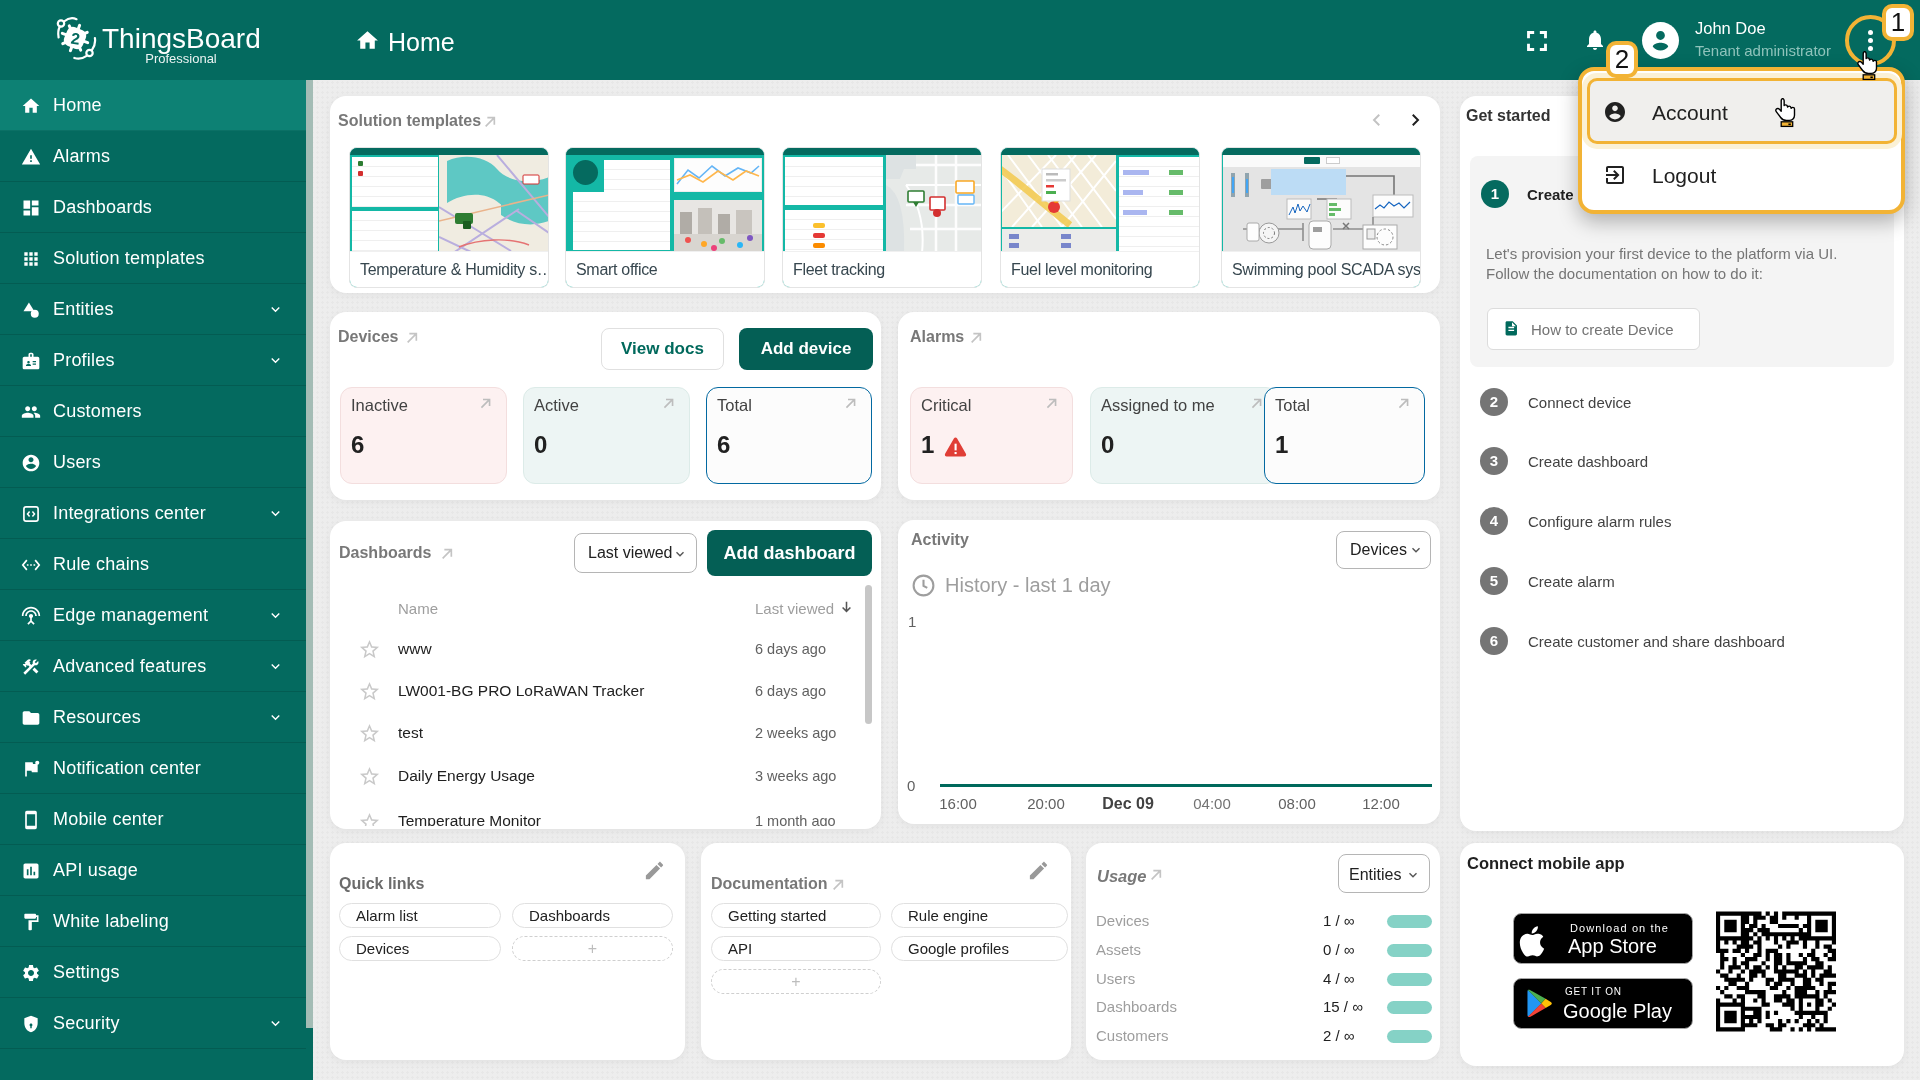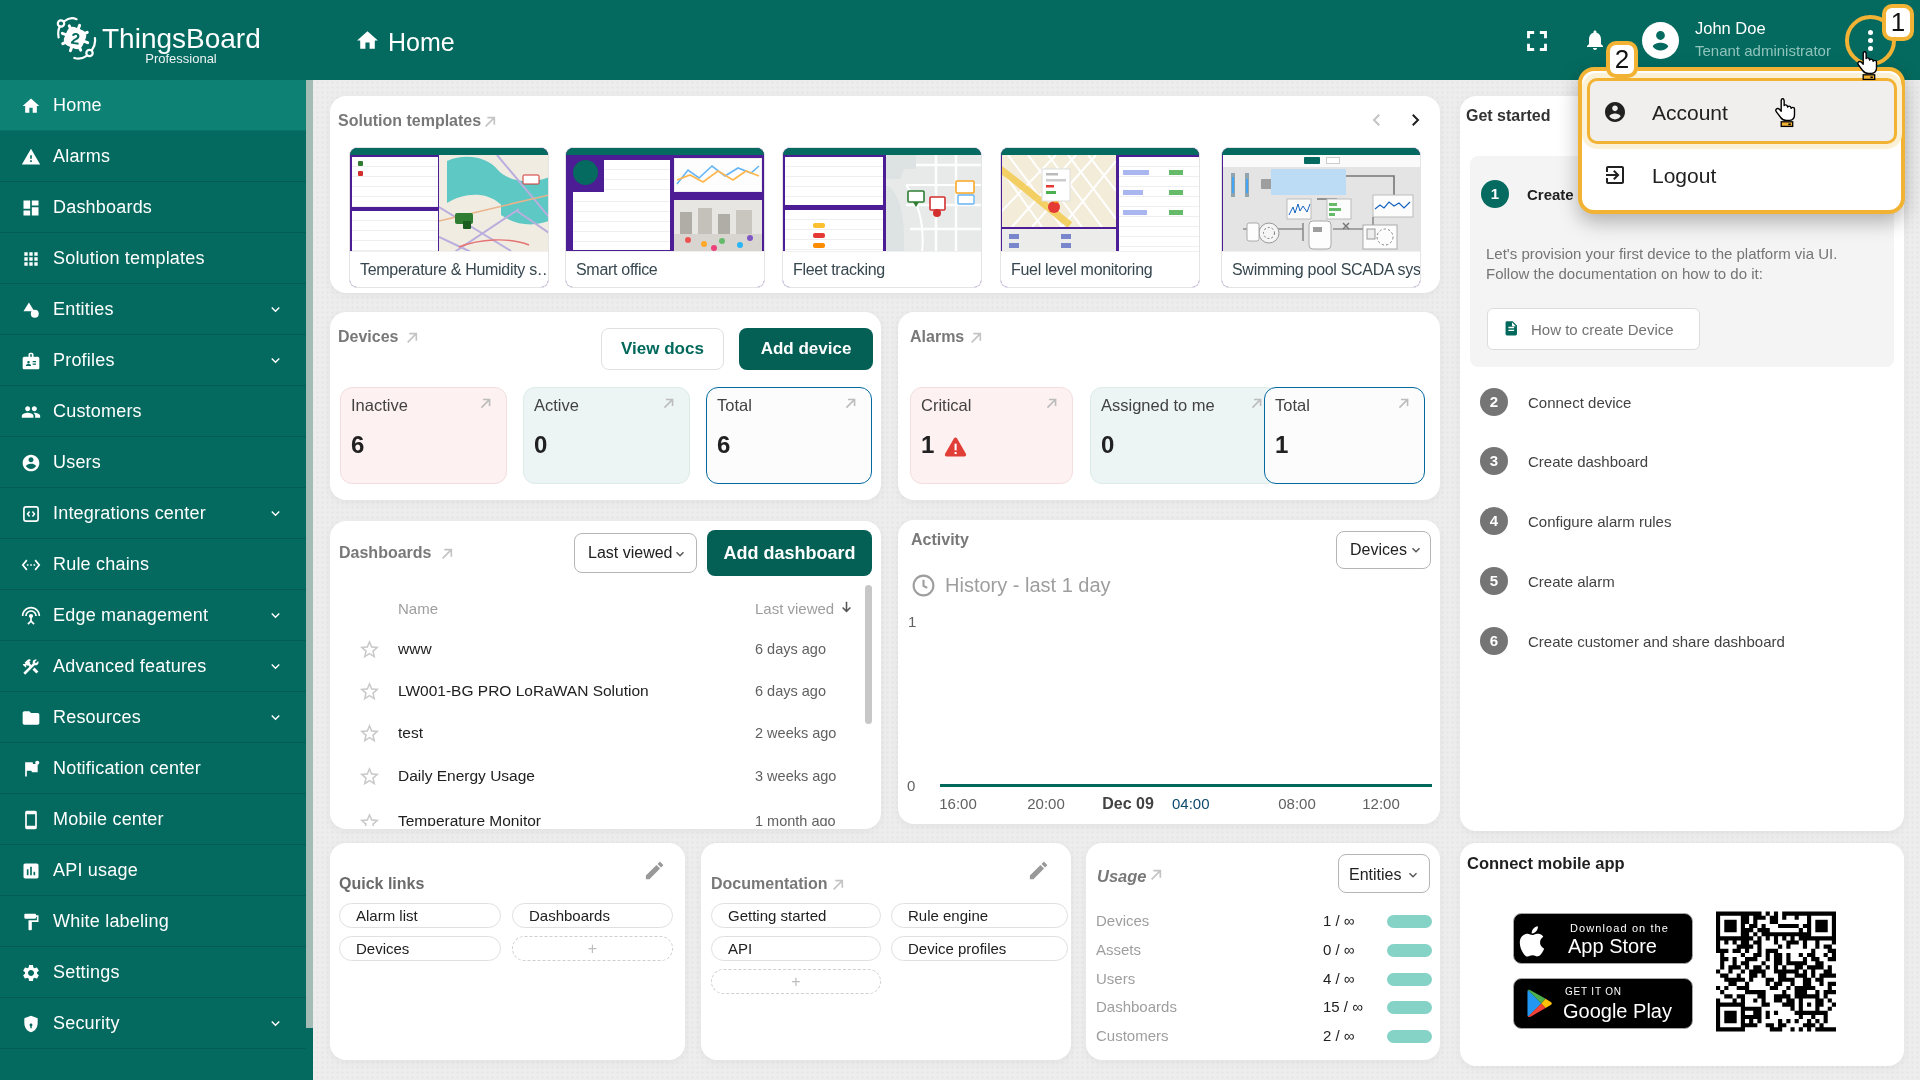--- a/index.html
+++ b/index.html
@@ -24,21 +24,21 @@
 .tile { position:absolute; border-radius:12px; }
 .tile .tlab { position:absolute; left:10px; top:8px; font-size:16.5px; color:#424242; }
 .tile .tnum { position:absolute; left:10px; top:43px; font-size:24px; font-weight:700; color:#212121; }
 .tile.pink { background:#fdf1f1; border:1px solid #f3dede; }
 .tile.teal { background:#edf5f4; border:1px solid #dcebe8; }
 .tile.plain { background:#fcfcfc; border:1px solid #0369a1; }
 .btn-teal { background:#045f55; color:#fff; font-weight:700; border-radius:8px; text-align:center; }
 .btn-white { background:#fff; color:#00695c; font-weight:700; border:1px solid #e0e0e0; border-radius:8px; text-align:center; }
 .chip { position:absolute; height:25px; border:1px solid #e0e0e0; border-radius:13px; background:#fff; font-size:15px; color:#212121; line-height:23px; padding-left:16px; }
 .chip.dashed { border:1px dashed #cfcfcf; color:#bdbdbd; text-align:center; padding-left:0; font-size:16px; }
-.thumb { position:absolute; top:147px; width:200px; height:141px; border:1px solid #e4e4e4; border-radius:8px; background:#4c1d95; overflow:hidden; }
+.thumb { position:absolute; top:147px; width:200px; height:141px; border:1px solid #e4e4e4; border-radius:8px; background:#14b8a6; overflow:hidden; }
 .thumb .bar { position:absolute; left:0; top:0; width:100%; height:7px; background:#056a5f; }
 .thumb .tlabel { position:absolute; left:0px; bottom:0; width:100%; height:36px; background:#fff; border-top:1px solid #f0f0f0; font-size:16px; letter-spacing:-0.3px; color:#37474f; line-height:36px; padding-left:10px; white-space:nowrap; overflow:hidden; }
 .gsnum { position:absolute; width:28px; height:28px; border-radius:50%; color:#fff; font-size:15px; font-weight:700; text-align:center; line-height:28px; }
 </style>
 </head>
 <body>
 
 <div id="header">
   <svg class="abs" style="left:53px; top:17px;" width="44" height="46" viewBox="0 0 44 46">
 <g fill="none" stroke="#fff" stroke-width="2.2" stroke-linecap="round">
@@ -453,21 +453,21 @@
       <path d="M12 4v13 M6.5 12 L12 17.5 17.5 12" stroke="#555" stroke-width="2.2" fill="none"></path>
     </svg>
 <svg class="abs" style="left:358px; top:638px;" width="23" height="23" viewBox="0 0 24 24">
       <path fill="#c9c9c9" d="M22 9.24l-7.19-.62L12 2 9.19 8.63 2 9.24l5.46 4.73L5.82 21 12 17.27 18.18 21l-1.63-7.03L22 9.24zM12 15.4l-3.76 2.27 1-4.28-3.32-2.88 4.38-.38L12 6.1l1.71 4.04 4.38.38-3.32 2.88 1 4.28L12 15.4z"></path>
     </svg>
 <div class="abs" style="left:398px; top:640px; font-size:15.5px; color:#212121;">www</div>
 <div class="abs" style="left:755px; top:641px; font-size:14.5px; color:#616161;">6 days ago</div>
 <svg class="abs" style="left:358px; top:680px;" width="23" height="23" viewBox="0 0 24 24">
       <path fill="#c9c9c9" d="M22 9.24l-7.19-.62L12 2 9.19 8.63 2 9.24l5.46 4.73L5.82 21 12 17.27 18.18 21l-1.63-7.03L22 9.24zM12 15.4l-3.76 2.27 1-4.28-3.32-2.88 4.38-.38L12 6.1l1.71 4.04 4.38.38-3.32 2.88 1 4.28L12 15.4z"></path>
     </svg>
-<div class="abs" style="left:398px; top:682px; font-size:15.5px; color:#212121;">LW001-BG PRO LoRaWAN Solution</div>
+<div class="abs" style="left:398px; top:682px; font-size:15.5px; color:#212121;">LW001-BG PRO LoRaWAN Tracker</div>
 <div class="abs" style="left:755px; top:683px; font-size:14.5px; color:#616161;">6 days ago</div>
 <svg class="abs" style="left:358px; top:722px;" width="23" height="23" viewBox="0 0 24 24">
       <path fill="#c9c9c9" d="M22 9.24l-7.19-.62L12 2 9.19 8.63 2 9.24l5.46 4.73L5.82 21 12 17.27 18.18 21l-1.63-7.03L22 9.24zM12 15.4l-3.76 2.27 1-4.28-3.32-2.88 4.38-.38L12 6.1l1.71 4.04 4.38.38-3.32 2.88 1 4.28L12 15.4z"></path>
     </svg>
 <div class="abs" style="left:398px; top:724px; font-size:15.5px; color:#212121;">test</div>
 <div class="abs" style="left:755px; top:725px; font-size:14.5px; color:#616161;">2 weeks ago</div>
 <svg class="abs" style="left:358px; top:765px;" width="23" height="23" viewBox="0 0 24 24">
       <path fill="#c9c9c9" d="M22 9.24l-7.19-.62L12 2 9.19 8.63 2 9.24l5.46 4.73L5.82 21 12 17.27 18.18 21l-1.63-7.03L22 9.24zM12 15.4l-3.76 2.27 1-4.28-3.32-2.88 4.38-.38L12 6.1l1.71 4.04 4.38.38-3.32 2.88 1 4.28L12 15.4z"></path>
     </svg>
 <div class="abs" style="left:398px; top:767px; font-size:15.5px; color:#212121;">Daily Energy Usage</div>
@@ -491,21 +491,21 @@
       <circle cx="12" cy="12" r="9.5" stroke="#9e9e9e" stroke-width="2" fill="none"></circle>
       <path d="M12 6.5 v5.8 l3.6 2" stroke="#9e9e9e" stroke-width="2" fill="none"></path>
     </svg>
 <div class="abs" style="left:945px; top:574px; font-size:20px; color:#9e9e9e;">History - last 1 day</div>
 <div class="abs" style="left:908px; top:613px; font-size:15px; color:#616161;">1</div>
 <div class="abs" style="left:907px; top:777px; font-size:15px; color:#616161;">0</div>
 <div class="abs" style="left:940px; top:784px; width:492px; height:3px; background:#00695c;"></div>
 <div class="abs" style="left:918px; top:795px; width:80px; text-align:center; color:#616161; font-size:15px;">16:00</div>
 <div class="abs" style="left:1006px; top:795px; width:80px; text-align:center; color:#616161; font-size:15px;">20:00</div>
 <div class="abs" style="left:1088px; top:795px; width:80px; text-align:center; font-weight:700; color:#424242; font-size:16px;">Dec 09</div>
-<div class="abs" style="left:1172px; top:795px; width:80px; text-align:left; color:#0c4a6e; font-size:15px;">04:00</div>
+<div class="abs" style="left:1172px; top:795px; width:80px; text-align:center; color:#737373; font-size:15px;">04:00</div>
 <div class="abs" style="left:1257px; top:795px; width:80px; text-align:center; color:#616161; font-size:15px;">08:00</div>
 <div class="abs" style="left:1341px; top:795px; width:80px; text-align:center; color:#616161; font-size:15px;">12:00</div>
 <div class="card" style="left:330px; top:843px; width:355px; height:217px;"></div>
 <div class="abs ctitle" style="left:339px; top:875px; color:#6b6b6b;">Quick links</div>
 <svg class="abs" style="left:643px; top:859px;" width="23" height="23" viewBox="0 0 24 24">
       <path fill="#999" d="M3 17.25V21h3.75L17.81 9.94l-3.75-3.75L3 17.25zM20.71 7.04c.39-.39.39-1.02 0-1.41l-2.34-2.34c-.39-.39-1.02-.39-1.41 0l-1.83 1.83 3.75 3.75 1.83-1.83z"></path>
     </svg>
 <div class="chip" style="left:339px; top:903px; width:162px;">Alarm list</div>
 <div class="chip" style="left:512px; top:903px; width:161px;">Dashboards</div>
 <div class="chip" style="left:339px; top:936px; width:162px;">Devices</div>
@@ -514,21 +514,21 @@
 <div class="abs ctitle" style="left:711px; top:875px;">Documentation</div>
 <svg class="abs" style="left:830px; top:877px;" width="16" height="16" viewBox="0 0 24 24">
       <path d="M5.5 18.5 L17 7 M8 5.5 h10.5 v10.5" stroke="#c4c4c4" stroke-width="2.5" fill="none"></path>
     </svg>
 <svg class="abs" style="left:1027px; top:859px;" width="23" height="23" viewBox="0 0 24 24">
       <path fill="#999" d="M3 17.25V21h3.75L17.81 9.94l-3.75-3.75L3 17.25zM20.71 7.04c.39-.39.39-1.02 0-1.41l-2.34-2.34c-.39-.39-1.02-.39-1.41 0l-1.83 1.83 3.75 3.75 1.83-1.83z"></path>
     </svg>
 <div class="chip" style="left:711px; top:903px; width:170px;">Getting started</div>
 <div class="chip" style="left:891px; top:903px; width:177px;">Rule engine</div>
 <div class="chip" style="left:711px; top:936px; width:170px;">API</div>
-<div class="chip" style="left:891px; top:936px; width:177px;">Device profiles</div>
+<div class="chip" style="left:891px; top:936px; width:177px;">Google profiles</div>
 <div class="chip dashed" style="left:711px; top:969px; width:170px;">+</div>
 <div class="card" style="left:1086px; top:843px; width:354px; height:217px;"></div>
 <div class="abs ctitle" style="left:1097px; top:867px; font-size:16.5px;font-style:italic;">Usage</div>
 <svg class="abs" style="left:1148px; top:867px;" width="16" height="16" viewBox="0 0 24 24">
       <path d="M5.5 18.5 L17 7 M8 5.5 h10.5 v10.5" stroke="#c4c4c4" stroke-width="2.5" fill="none"></path>
     </svg>
 <div class="abs" style="left:1338px; top:854px; width:92px; height:39px; border:1px solid #b5b5b5; border-radius:8px; background:#fff;"></div>
     <div class="abs" style="left:1349px; top:866px; font-size:16px; color:#212121;">Entities</div>
     <svg class="abs" style="left:1406px; top:868px;" width="14" height="14" viewBox="0 0 24 24">
       <path d="M6 9l6 6 6-6" stroke="#555" stroke-width="2.4" fill="none"></path>

